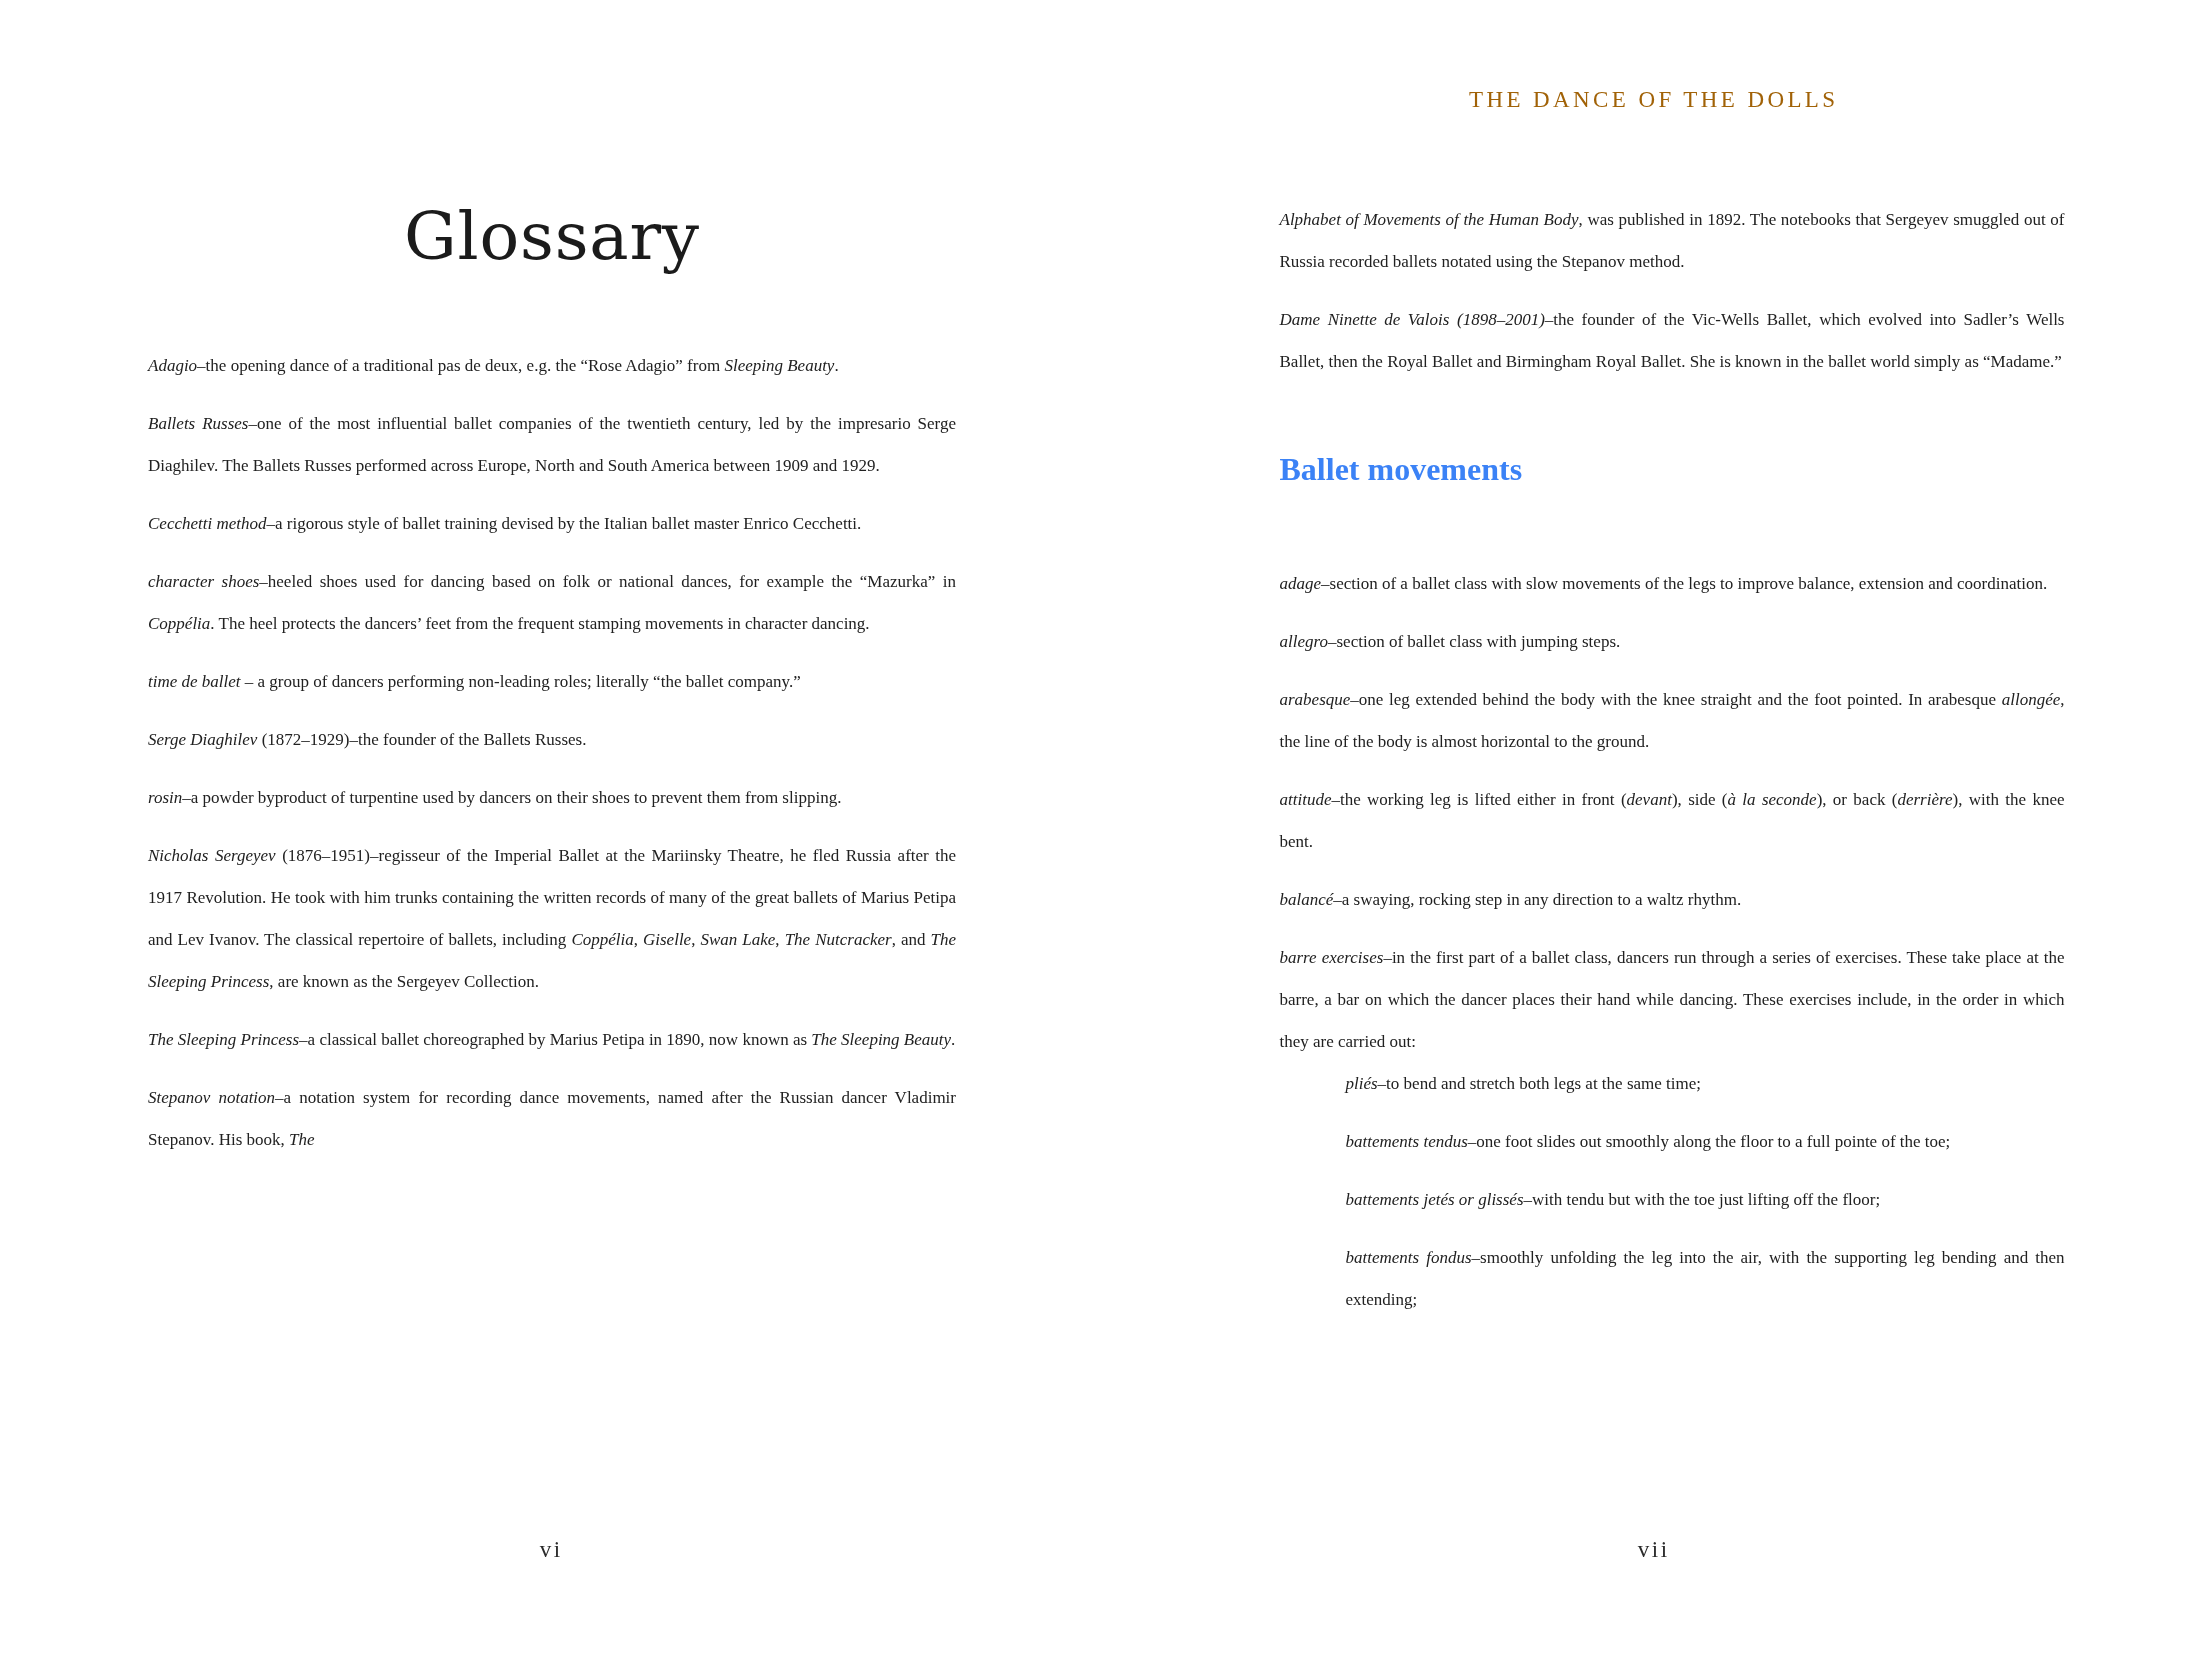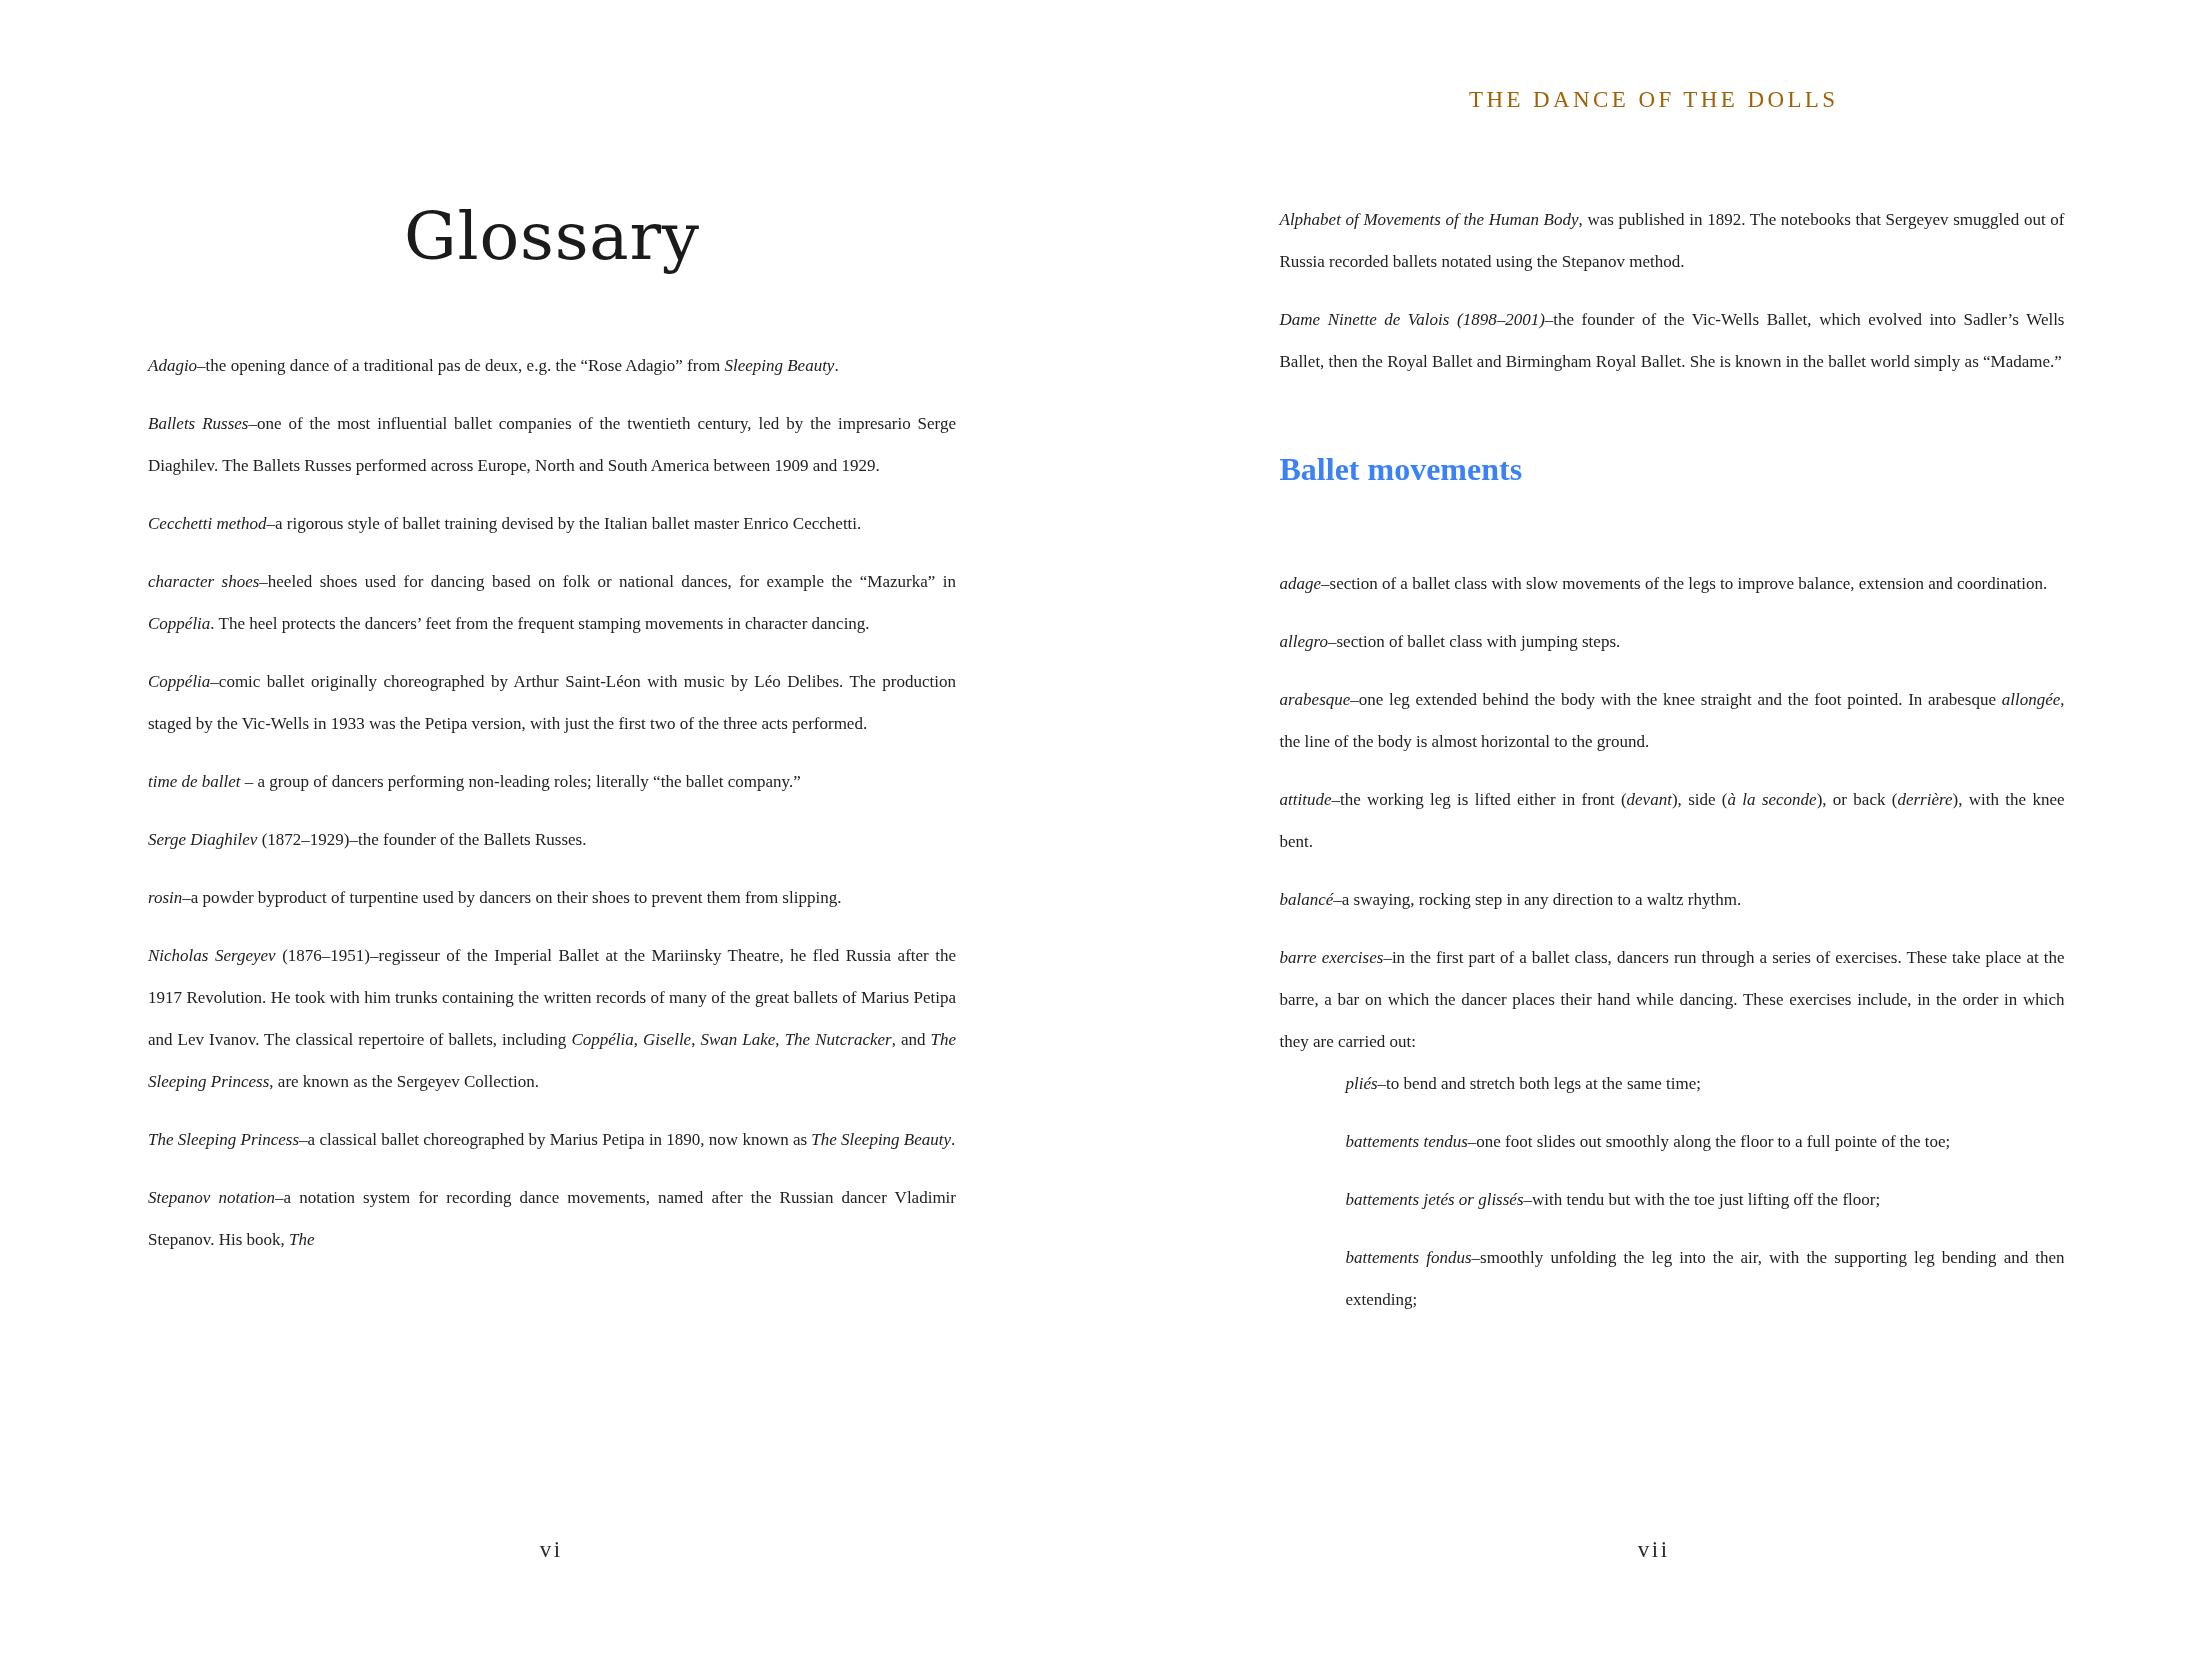--- a/index.html
+++ b/index.html
@@ -70,21 +70,20 @@
 <div class="spread">
 
   <div class="page">
     <div class="content left-content">
       <h1 class="chapter-title">Glossary</h1>
       <div class="entries">
           <p class="entry"><em>Adagio</em><span>–the opening dance of a traditional pas de deux, e.g. the “Rose Adagio” from </span><em>Sleeping Beauty</em><span>.</span></p>
           <p class="entry"><em>Ballets Russes</em><span>–one of the most influential ballet companies of the twentieth century, led by the impresario Serge Diaghilev. The Ballets Russes performed across Europe, North and South America between 1909 and 1929.</span></p>
           <p class="entry"><em>Cecchetti method</em><span>–a rigorous style of ballet training devised by the Italian ballet master Enrico Cecchetti.</span></p>
           <p class="entry"><em>character shoes</em><span>–heeled shoes used for dancing based on folk or national dances, for example the “Mazurka” in </span><em>Coppélia</em><span>. The heel protects the dancers’ feet from the frequent stamping movements in character dancing.</span></p>
-          <p class="entry"><em>Coppélia</em><span>–comic ballet originally choreographed by Arthur Saint-Léon with music by Léo Delibes. The production staged by the Vic-Wells in 1933 was the Petipa version, with just the first two of the three acts performed.</span></p>
           <p class="entry"><em>time de ballet</em><span> – a group of dancers performing non-leading roles; literally “the ballet company.”</span></p>
           <p class="entry"><em>Serge Diaghilev</em><span> (1872–1929)–the founder of the Ballets Russes.</span></p>
           <p class="entry"><em>rosin</em><span>–a powder byproduct of turpentine used by dancers on their shoes to prevent them from slipping.</span></p>
           <p class="entry"><em>Nicholas Sergeyev</em><span> (1876–1951)–regisseur of the Imperial Ballet at the Mariinsky Theatre, he fled Russia after the 1917 Revolution. He took with him trunks containing the written records of many of the great ballets of Marius Petipa and Lev Ivanov. The classical repertoire of ballets, including </span><em>Coppélia</em><span>, </span><em>Giselle</em><span>, </span><em>Swan Lake</em><span>, </span><em>The Nutcracker</em><span>, and </span><em>The Sleeping Princess</em><span>, are known as the Sergeyev Collection.</span></p>
           <p class="entry"><em>The Sleeping Princess</em><span>–a classical ballet choreographed by Marius Petipa in 1890, now known as </span><em>The Sleeping Beauty</em><span>.</span></p>
           <p class="entry"><em>Stepanov notation</em><span>–a notation system for recording dance movements, named after the Russian dancer Vladimir Stepanov. His book, </span><em>The</em></p>
         </div>
     </div>
     <div class="folio">vi</div>
   </div>

